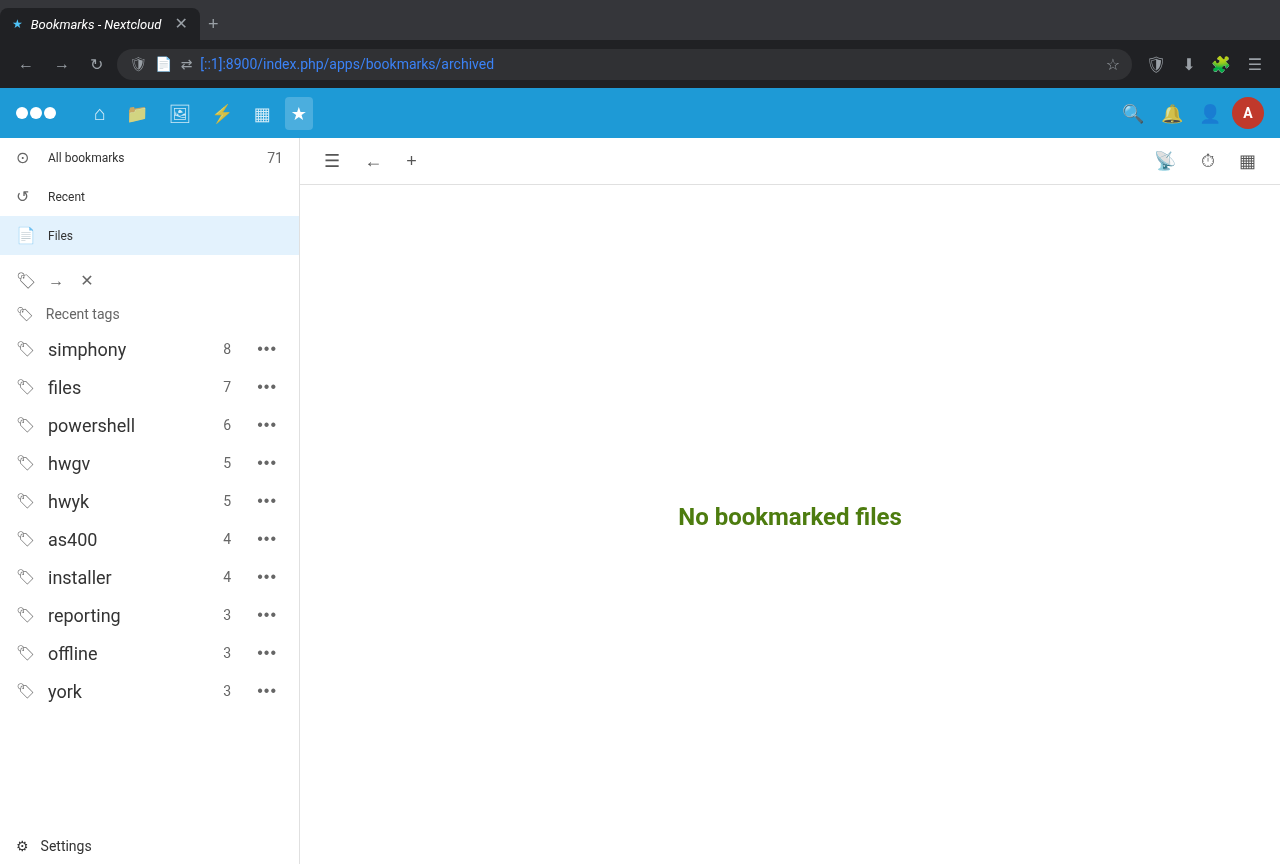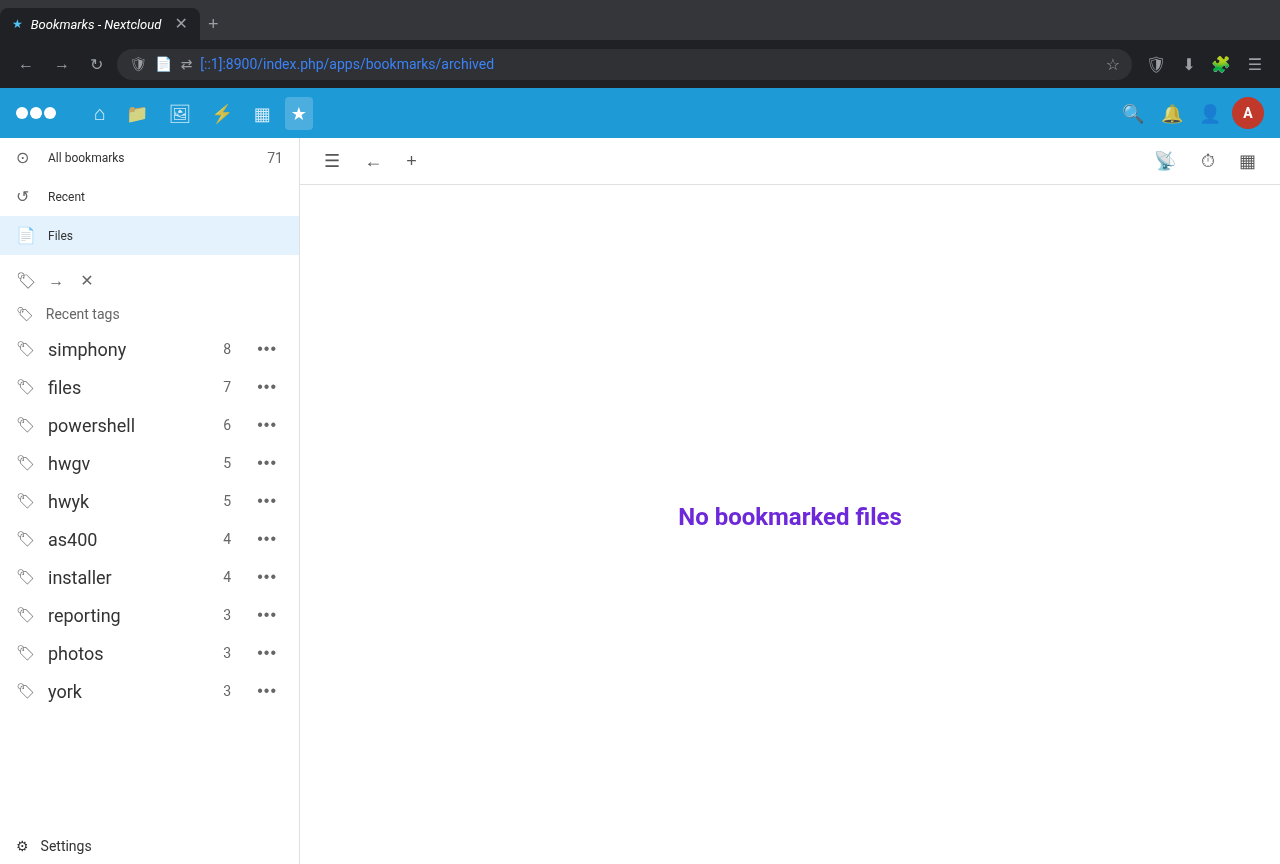--- a/index.html
+++ b/index.html
@@ -67,21 +67,21 @@
     
     .settings-row { display: flex; align-items: center; padding: 10px 16px; gap: 12px; cursor: pointer; color: #333; margin-top: auto; }
 
     
     .content-area { flex: 1; display: flex; flex-direction: column; background: #fff; }
     .content-toolbar { display: flex; align-items: center; padding: 8px 16px; border-bottom: 1px solid #e0e0e0; gap: 8px; }
     .content-toolbar-btn { background: none; border: none; color: #555; font-size: 18px; cursor: pointer; padding: 4px 8px; border-radius: 4px; }
     .content-toolbar-spacer { flex: 1; }
     .content-main { flex: 1; display: flex; align-items: center; justify-content: center; }
     .empty-state { text-align: center; max-width: 500px; padding: 40px; }
-    .empty-state h2 { font-size: 24px; font-weight: bold; color: #6d28d9; margin-bottom: 16px; }
+    .empty-state h2 { font-size: 24px; font-weight: bold; color: #4d7c0f; margin-bottom: 16px; }
     .empty-state p { color: #666; font-size: 14px; line-height: 1.6; }
   </style>
 </head>
 <body>
 
 <div class="browser-chrome">
 
   <div class="browser-tab-bar">
     <div class="browser-tab">
       <span class="tab-favicon">★</span>
@@ -215,21 +215,21 @@
       <button class="tag-menu">•••</button>
     </div>
           <div class="tag-row">
       <span class="tag-icon">🏷</span>
       <span class="tag-label">reporting</span>
       <span class="tag-count">3</span>
       <button class="tag-menu">•••</button>
     </div>
           <div class="tag-row">
       <span class="tag-icon">🏷</span>
-      <span class="tag-label">photos</span>
+      <span class="tag-label">offline</span>
       <span class="tag-count">3</span>
       <button class="tag-menu">•••</button>
     </div>
           <div class="tag-row">
       <span class="tag-icon">🏷</span>
       <span class="tag-label">york</span>
       <span class="tag-count">3</span>
       <button class="tag-menu">•••</button>
     </div>
         </div>

